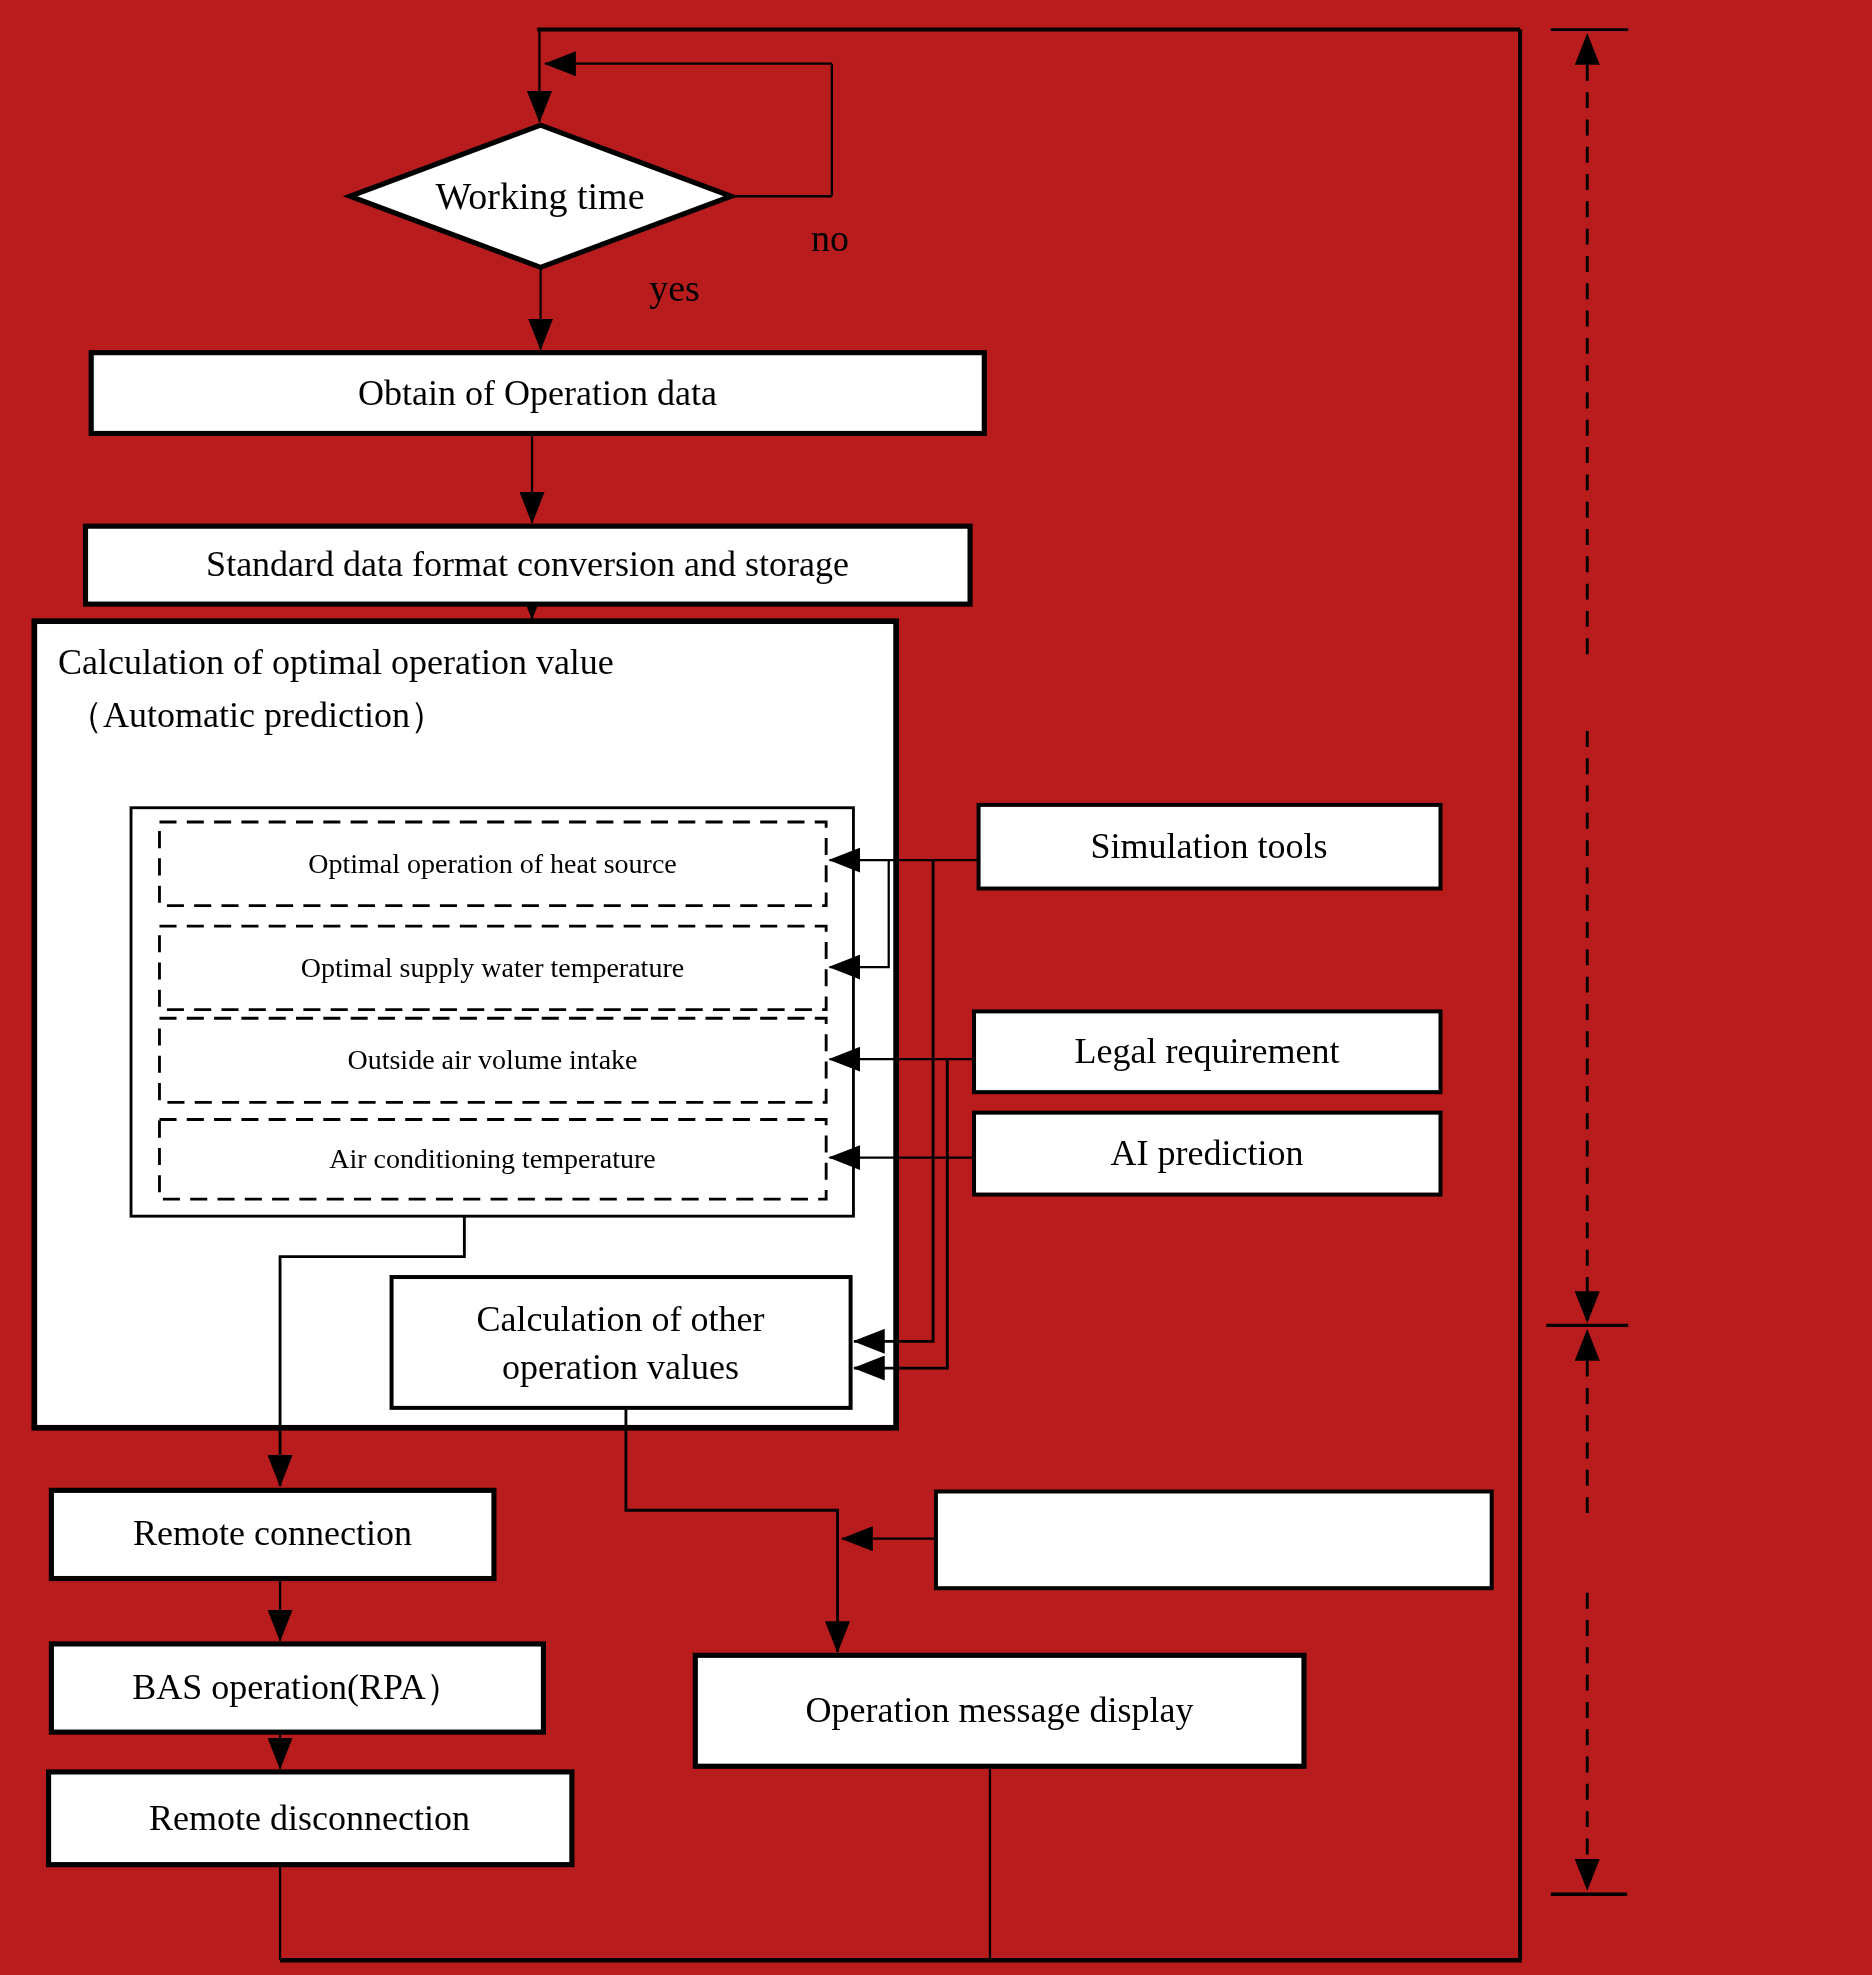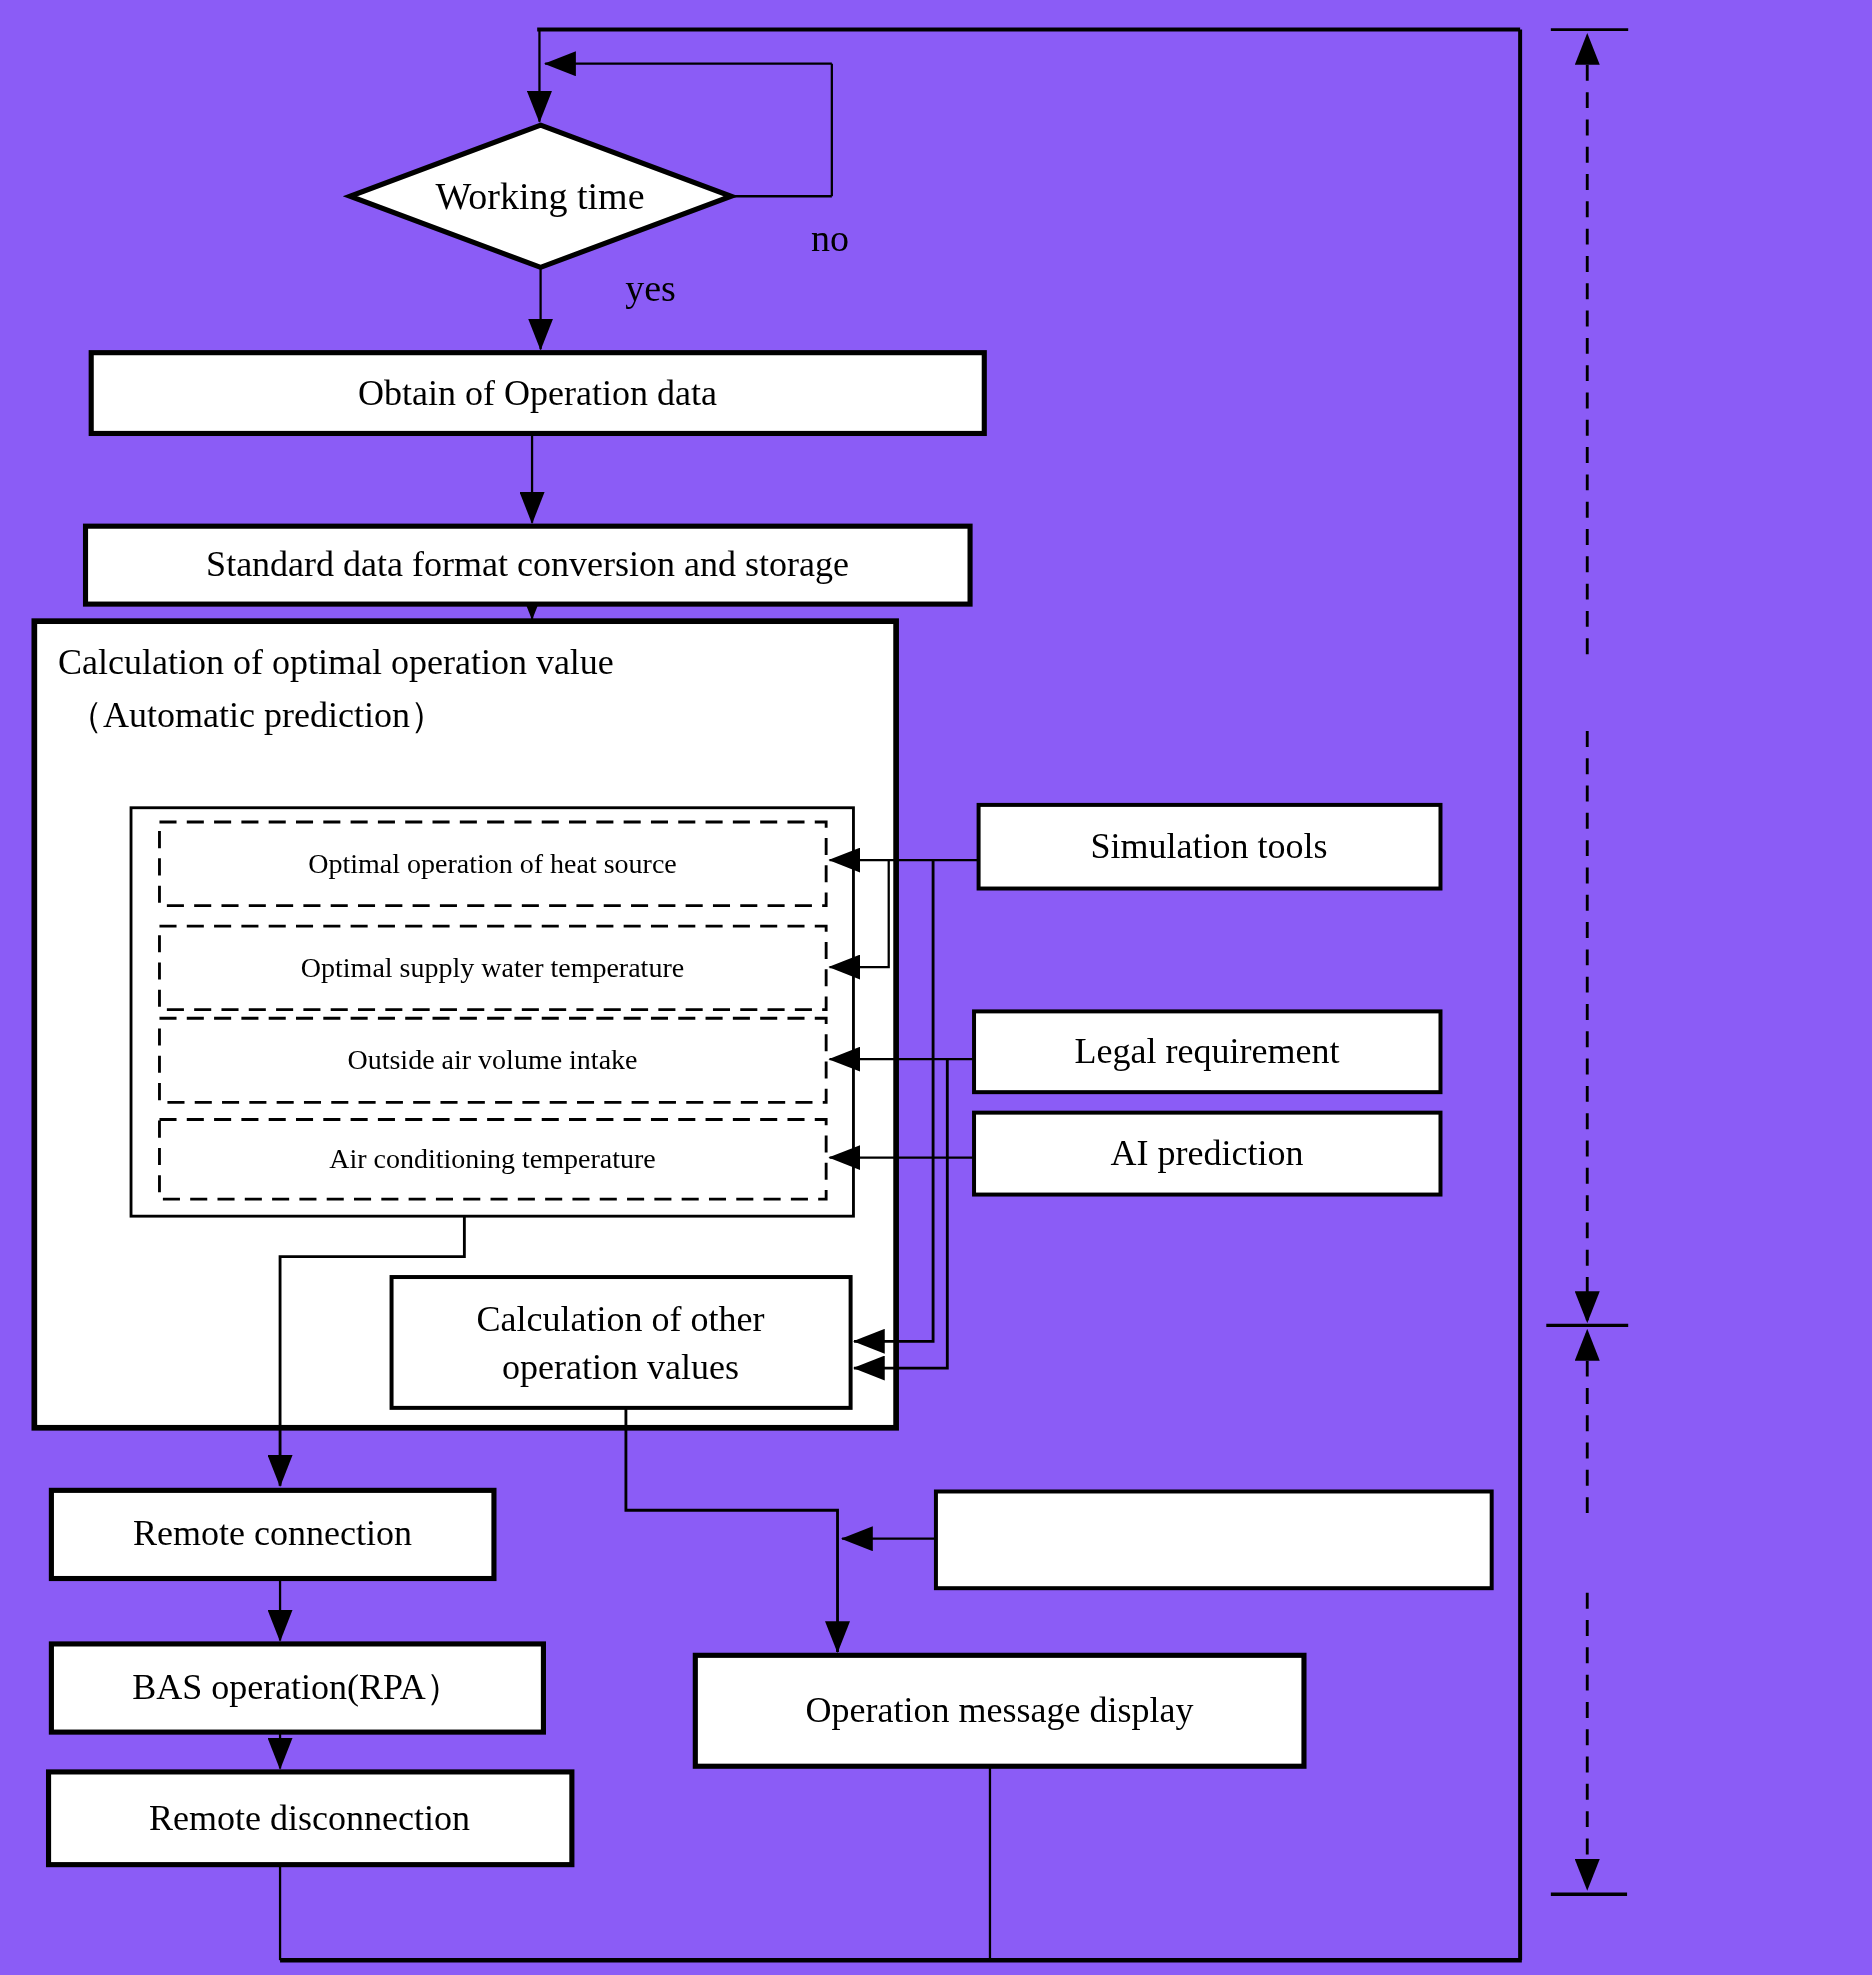--- a/index.html
+++ b/index.html
@@ -1,18 +1,18 @@
 <!DOCTYPE html>
 <html style="font-size:9px"><head>
 <meta charset="utf-8">
 <style>
   html, body { margin: 0; padding: 0; background: #ffffff; }
   body { width: 1873px; height: 1975px; overflow: hidden; }
   #page {
-    position: relative; width: 1873px; height: 1975px; background: #8b5cf6;
+    position: relative; width: 1873px; height: 1975px; background: #b91c1c;
     font-family: "Liberation Serif", serif; color: #000;
   }
   #wires { position: absolute; left: 0; top: 0; width: 1873px; height: 1975px; }
   .lbl {
     position: absolute; display: flex; align-items: center; justify-content: center;
     text-align: center; font-size: 36px; line-height: 1.2; color: #000;
     white-space: nowrap;
   }
   .lbl.big { font-size: 38px; }
   .lbl.dashedlbl { font-size: 28px; }
@@ -104,21 +104,21 @@
     <line x1="2790" y1="1150" x2="2790" y2="60" stroke="#000" stroke-width="5" stroke-dasharray="28 20" marker-end="url(#arr)"></line>
     <line x1="2790" y1="1285" x2="2790" y2="2324" stroke="#000" stroke-width="5" stroke-dasharray="28 20" marker-end="url(#arr)"></line>
     <line x1="2718" y1="2330" x2="2862" y2="2330" stroke="#000" stroke-width="6"></line>
     <line x1="2790" y1="2660" x2="2790" y2="2338" stroke="#000" stroke-width="5" stroke-dasharray="28 20" marker-end="url(#arr)"></line>
     <line x1="2790" y1="2800" x2="2790" y2="3322" stroke="#000" stroke-width="5" stroke-dasharray="28 20" marker-end="url(#arr)"></line>
     <line x1="2726" y1="3330" x2="2860" y2="3330" stroke="#000" stroke-width="6"></line>
   </svg>
 
   <div class="lbl big" style="left:375px;top:171px;width:330px;height:52px;">Working time</div>
 
-  <div class="lbl big" style="left:588px;top:263px;width:125px;height:52px;">yes</div>
+  <div class="lbl big" style="left:612px;top:263px;width:125px;height:52px;">yes</div>
 
   <div class="lbl big" style="left:779px;top:213px;width:102px;height:52px;">no</div>
 
   <div class="lbl" style="left:91px;top:353px;width:893px;height:81px;">Obtain of Operation data</div>
 
   <div class="lbl" style="left:85px;top:526px;width:885px;height:78px;">Standard data format conversion and storage</div>
 
   <div class="title-block">
     <div class="l1">Calculation of optimal operation value</div>
     <div class="l2">（Automatic prediction）</div>

